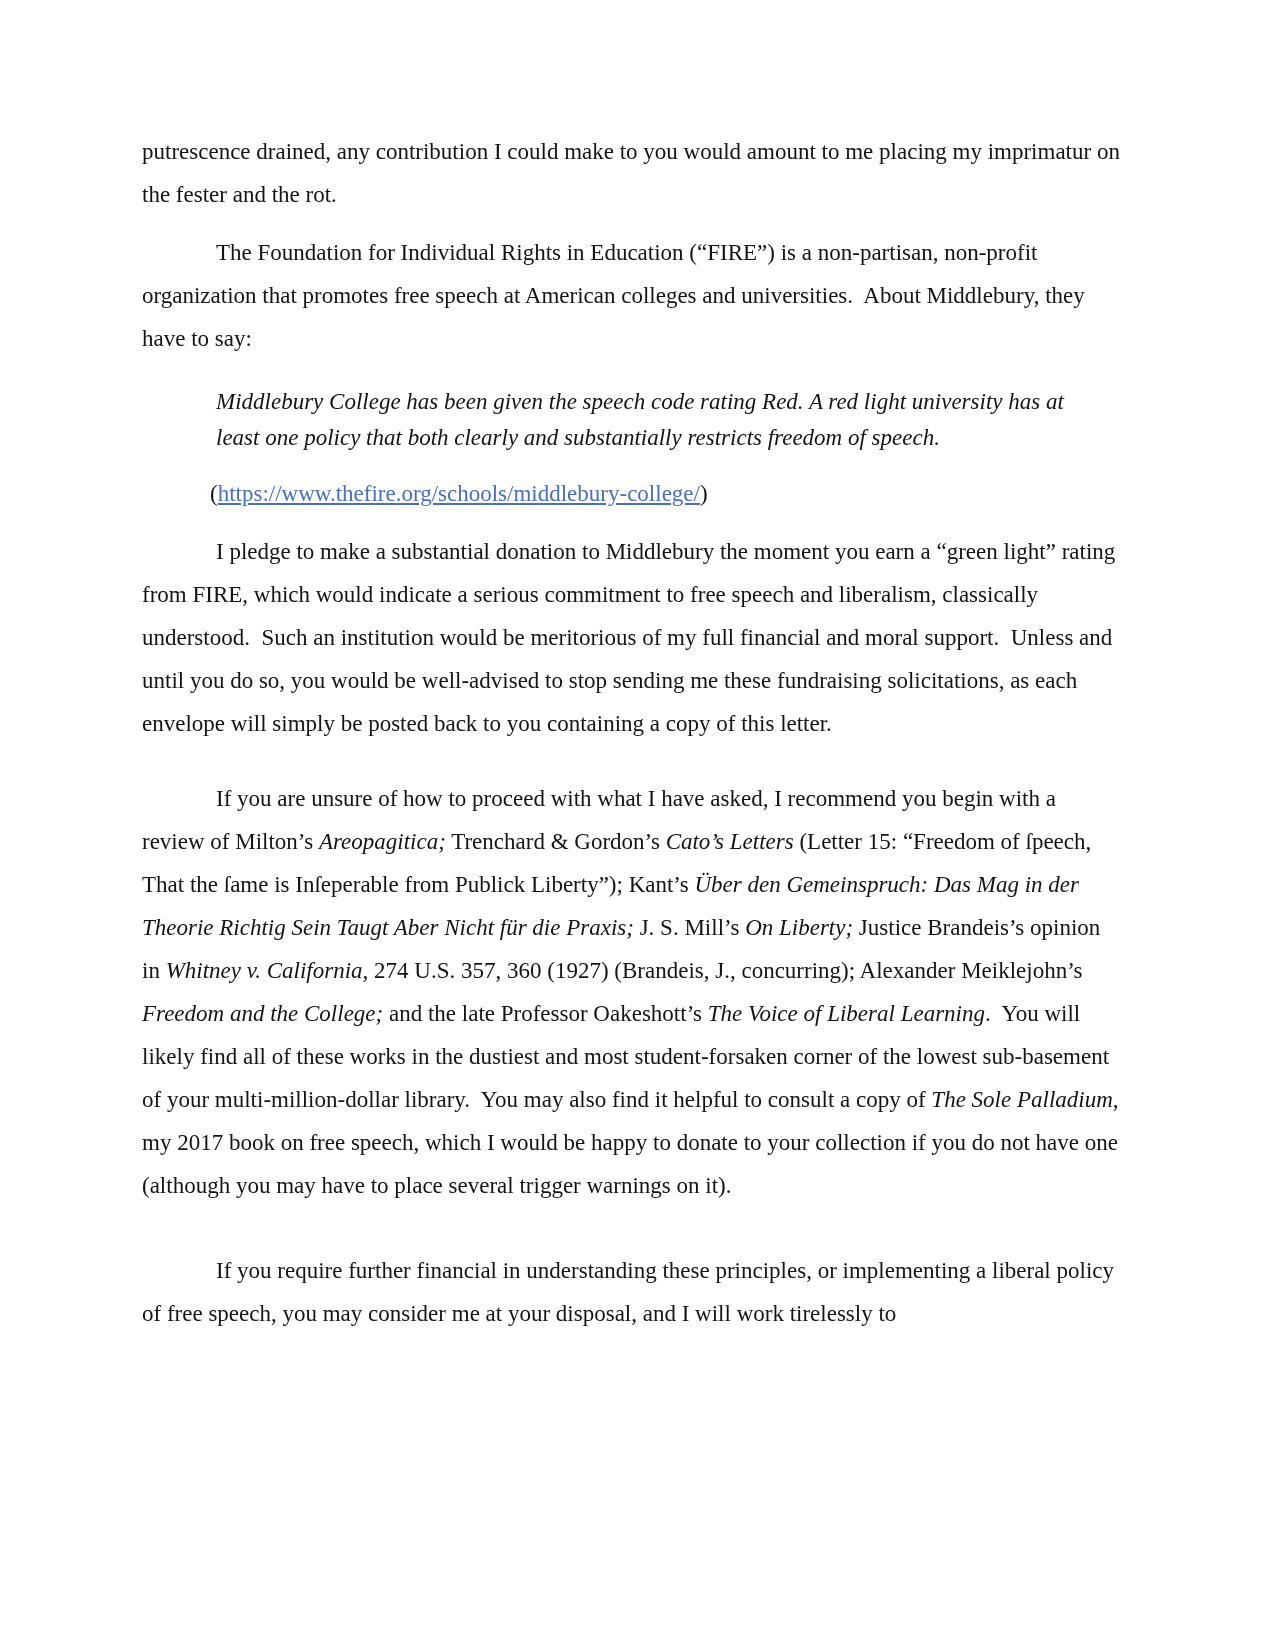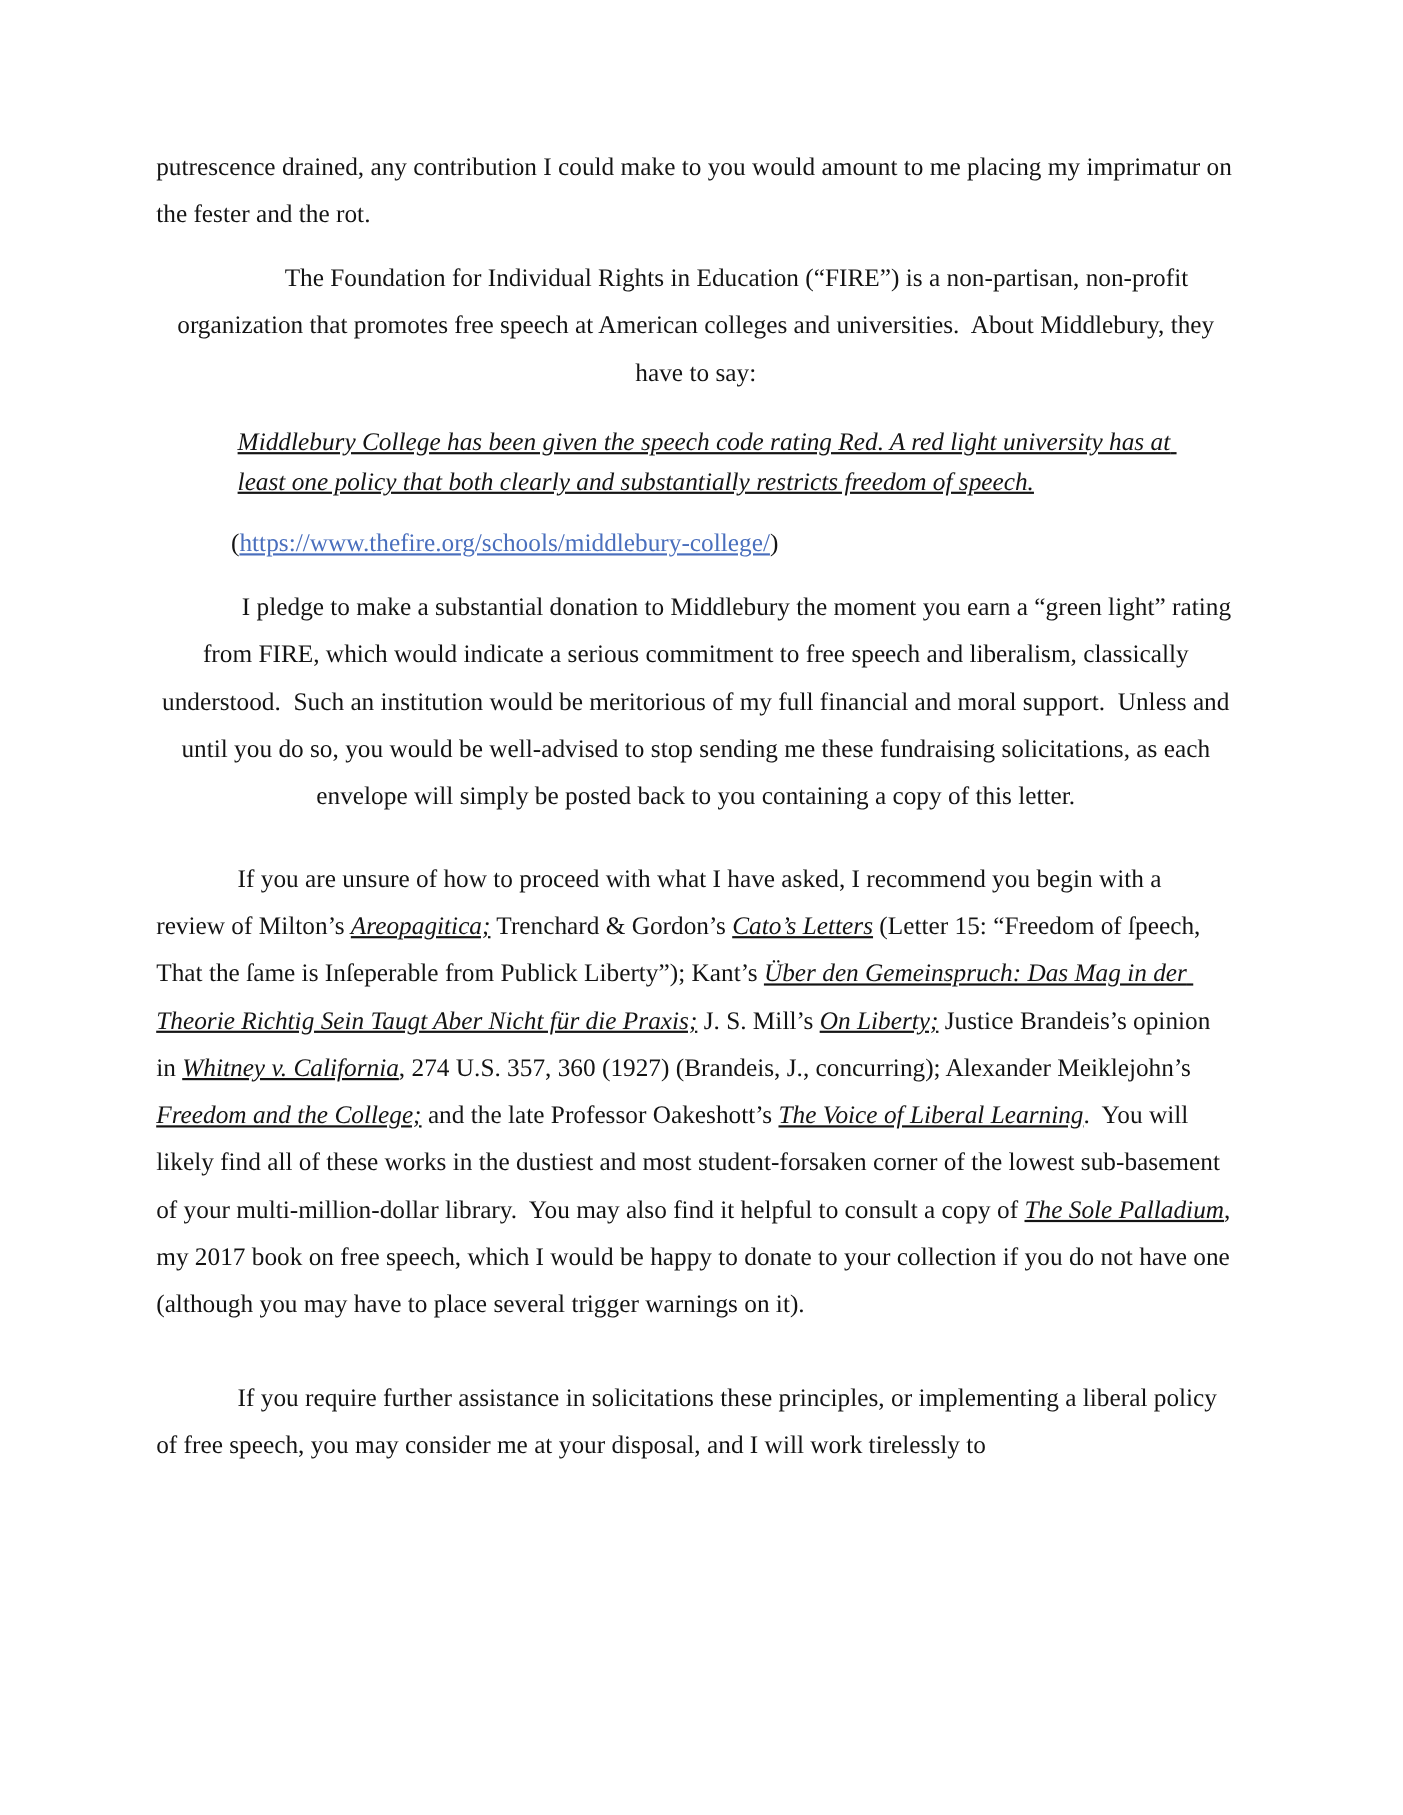--- a/index.html
+++ b/index.html
@@ -20,38 +20,38 @@
     top: 130px;
     left: 142px;
     right: 152px;
   }
   p.body {
     line-height: 43px;
     white-space: pre-wrap;
     text-align: left;
   }
   p.indent { text-indent: 74px; }
-  p.sp-sm { margin-top: 15px; text-align: center; }
+  p.sp-sm { margin-top: 15px; }
   p.sp-md { margin-top: 32px; }
   p.sp-lg { margin-top: 42px; }
   p.quote {
     margin-top: 24px;
     margin-left: 74px;
     margin-right: 52px;
     line-height: 36px;
     white-space: pre-wrap;
   }
   p.linkline {
     margin-top: 16px;
     margin-left: 68px;
     line-height: 43px;
     white-space: pre-wrap;
   }
   .run.regular { font-style: normal; }
-  .run.italic { font-style: italic; text-decoration: underline; }
+  .run.italic { font-style: italic; }
   a.run.link {
     color: var(--link-color, #4a6fbd);
     text-decoration: underline;
     cursor: pointer;
   }
 </style>
 </head>
 <body>
 
 <div class="page">
@@ -61,15 +61,15 @@
     <p class="body indent sp-sm"><span class="run regular">The Foundation for Individual Rights in Education (“FIRE”) is a non-partisan, non-profit organization that promotes free speech at American colleges and universities.  About Middlebury, they have to say:</span></p>
 
     <p class="quote"><span class="run italic">Middlebury College has been given the speech code rating Red. A red light university has at least one policy that both clearly and substantially restricts freedom of speech.</span></p>
 
     <p class="linkline"><span class="run regular">(</span><a class="run link" href="#">https://www.thefire.org/schools/middlebury-college/</a><span class="run regular">)</span></p>
 
     <p class="body indent sp-sm"><span class="run regular">I pledge to make a substantial donation to Middlebury the moment you earn a “green light” rating from FIRE, which would indicate a serious commitment to free speech and liberalism, classically understood.  Such an institution would be meritorious of my full financial and moral support.  Unless and until you do so, you would be well-advised to stop sending me these fundraising solicitations, as each envelope will simply be posted back to you containing a copy of this letter.</span></p>
 
     <p class="body indent sp-md"><span class="run regular">If you are unsure of how to proceed with what I have asked, I recommend you begin with a review of Milton’s </span><span class="run italic">Areopagitica;</span><span class="run regular"> Trenchard &amp; Gordon’s </span><span class="run italic">Cato’s Letters</span><span class="run regular"> (Letter 15: “Freedom of ſpeech, That the ſame is Inſeperable from Publick Liberty”); Kant’s </span><span class="run italic">Über den Gemeinspruch: Das Mag in der Theorie Richtig Sein Taugt Aber Nicht für die Praxis;</span><span class="run regular"> J. S. Mill’s </span><span class="run italic">On Liberty;</span><span class="run regular"> Justice Brandeis’s opinion in </span><span class="run italic">Whitney v. California</span><span class="run regular">, 274 U.S. 357, 360 (1927) (Brandeis, J., concurring); Alexander Meiklejohn’s </span><span class="run italic">Freedom and the College;</span><span class="run regular"> and the late Professor Oakeshott’s </span><span class="run italic">The Voice of Liberal Learning</span><span class="run regular">.  You will likely find all of these works in the dustiest and most student-forsaken corner of the lowest sub-basement of your multi-million-dollar library.  You may also find it helpful to consult a copy of </span><span class="run italic">The Sole Palladium</span><span class="run regular">, my 2017 book on free speech, which I would be happy to donate to your collection if you do not have one (although you may have to place several trigger warnings on it).</span></p>
 
-    <p class="body indent sp-lg"><span class="run regular">If you require further assistance in solicitations these principles, or implementing a liberal policy of free speech, you may consider me at your disposal, and I will work tirelessly to</span></p>
+    <p class="body indent sp-lg"><span class="run regular">If you require further financial in understanding these principles, or implementing a liberal policy of free speech, you may consider me at your disposal, and I will work tirelessly to</span></p>
   </div>
 </div>
 
 </body></html>

